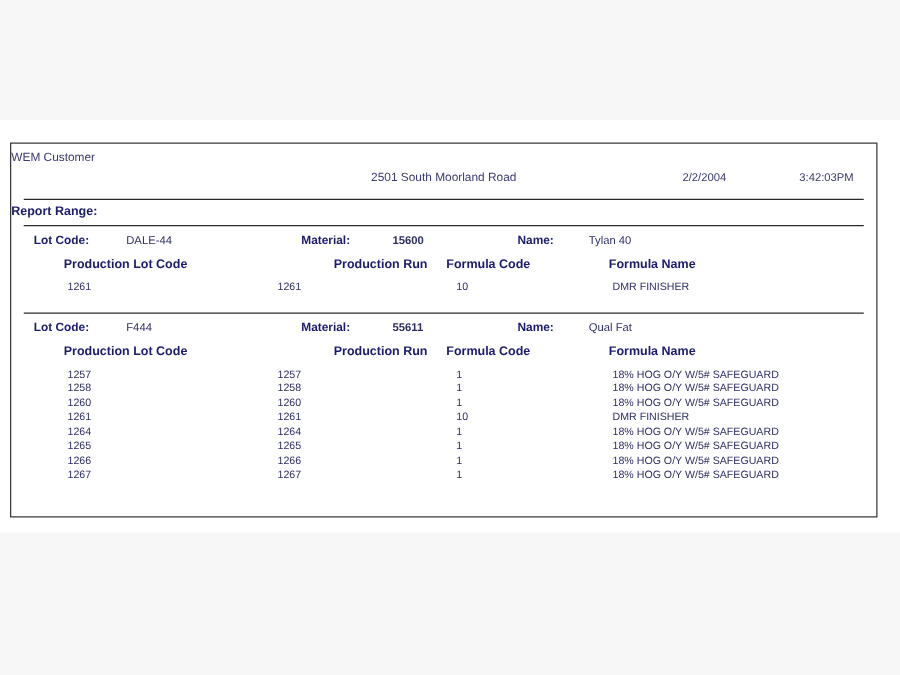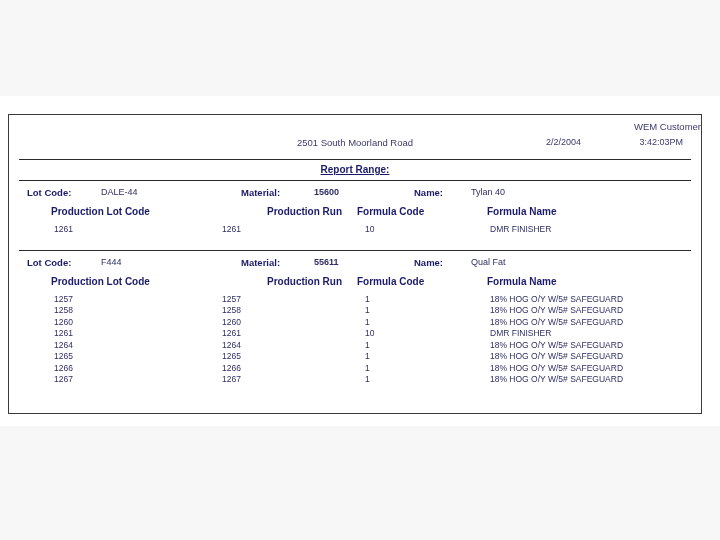--- a/index.html
+++ b/index.html
@@ -52,21 +52,21 @@
     font-size: 19px;
     font-weight: bold;
     font-style: italic;
     color: #1b1b6b;
     letter-spacing: 0.3px;
   }
   .cust-name {
     position: absolute;
     left: 0; right: 0;
     top: 6px;
-    text-align: right;
+    text-align: left;
     font-size: 9.5px;
     color: #3a3a6e;
   }
   .cust-addr {
     position: absolute;
     left: 0; right: 0;
     top: 22px;
     text-align: center;
     font-size: 9.5px;
     color: #3a3a6e;
@@ -83,26 +83,25 @@
     right: 18px;
     top: 22px;
     font-size: 9px;
     color: #3a3a6e;
   }
   .rule {
     border-top: 1px solid #2b2b2b;
     margin: 0 10px;
   }
   .range {
-    text-align: center;
+    text-align: left;
     font-weight: bold;
     font-size: 10px;
     padding: 4px 0 5px 0;
     color: #1b1b6b;
-    text-decoration: underline;
   }
   .lotline {
     position: relative;
     height: 20px;
     margin-top: 3px;
   }
   .lotline .lbl {
     position: absolute;
     font-weight: bold;
     font-size: 9.5px;

